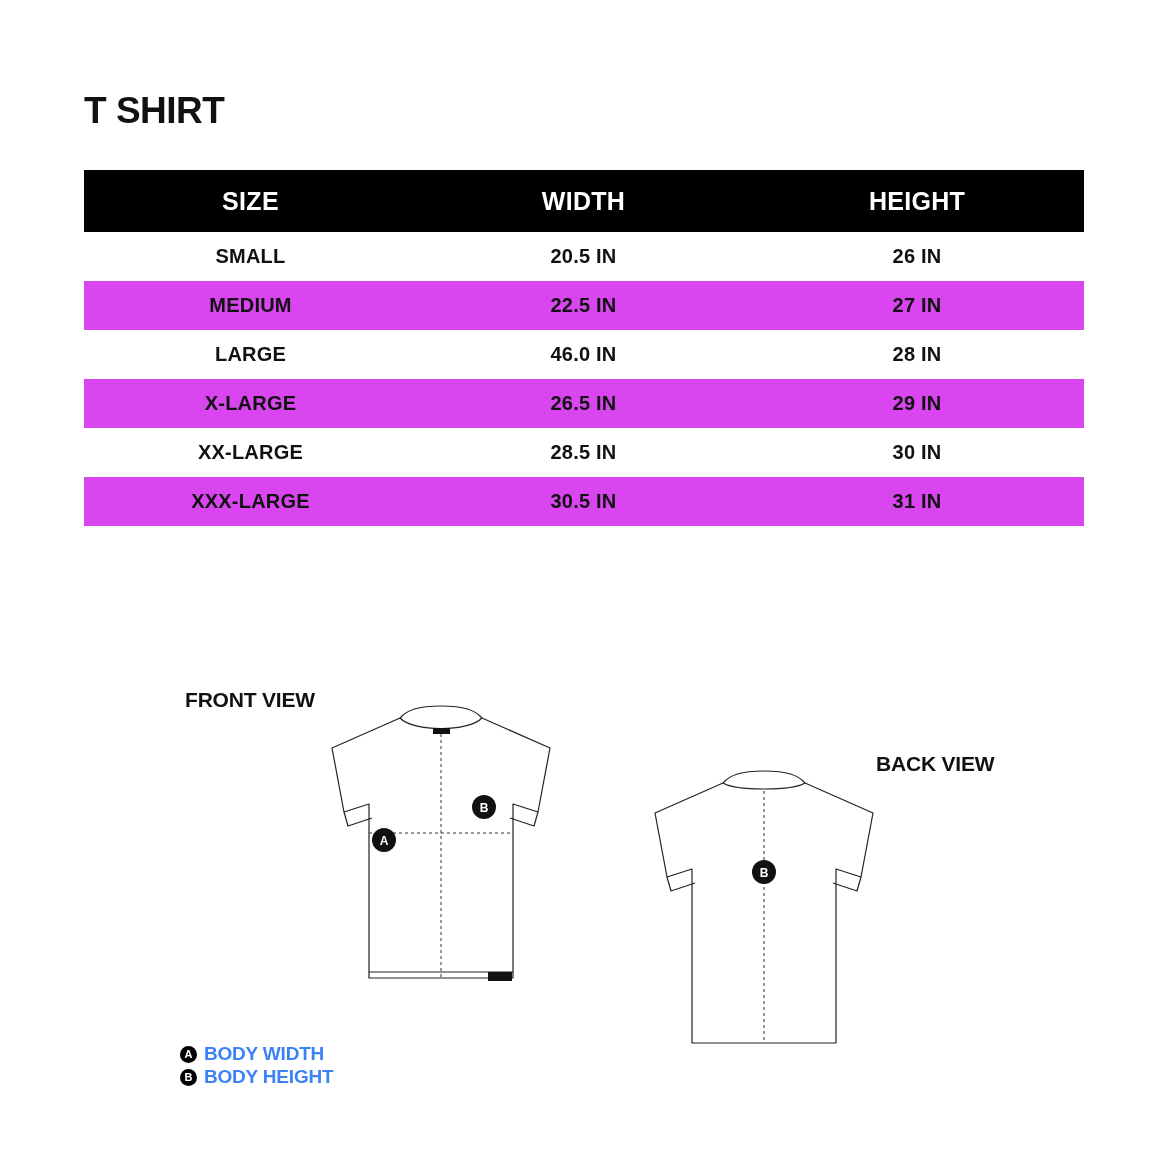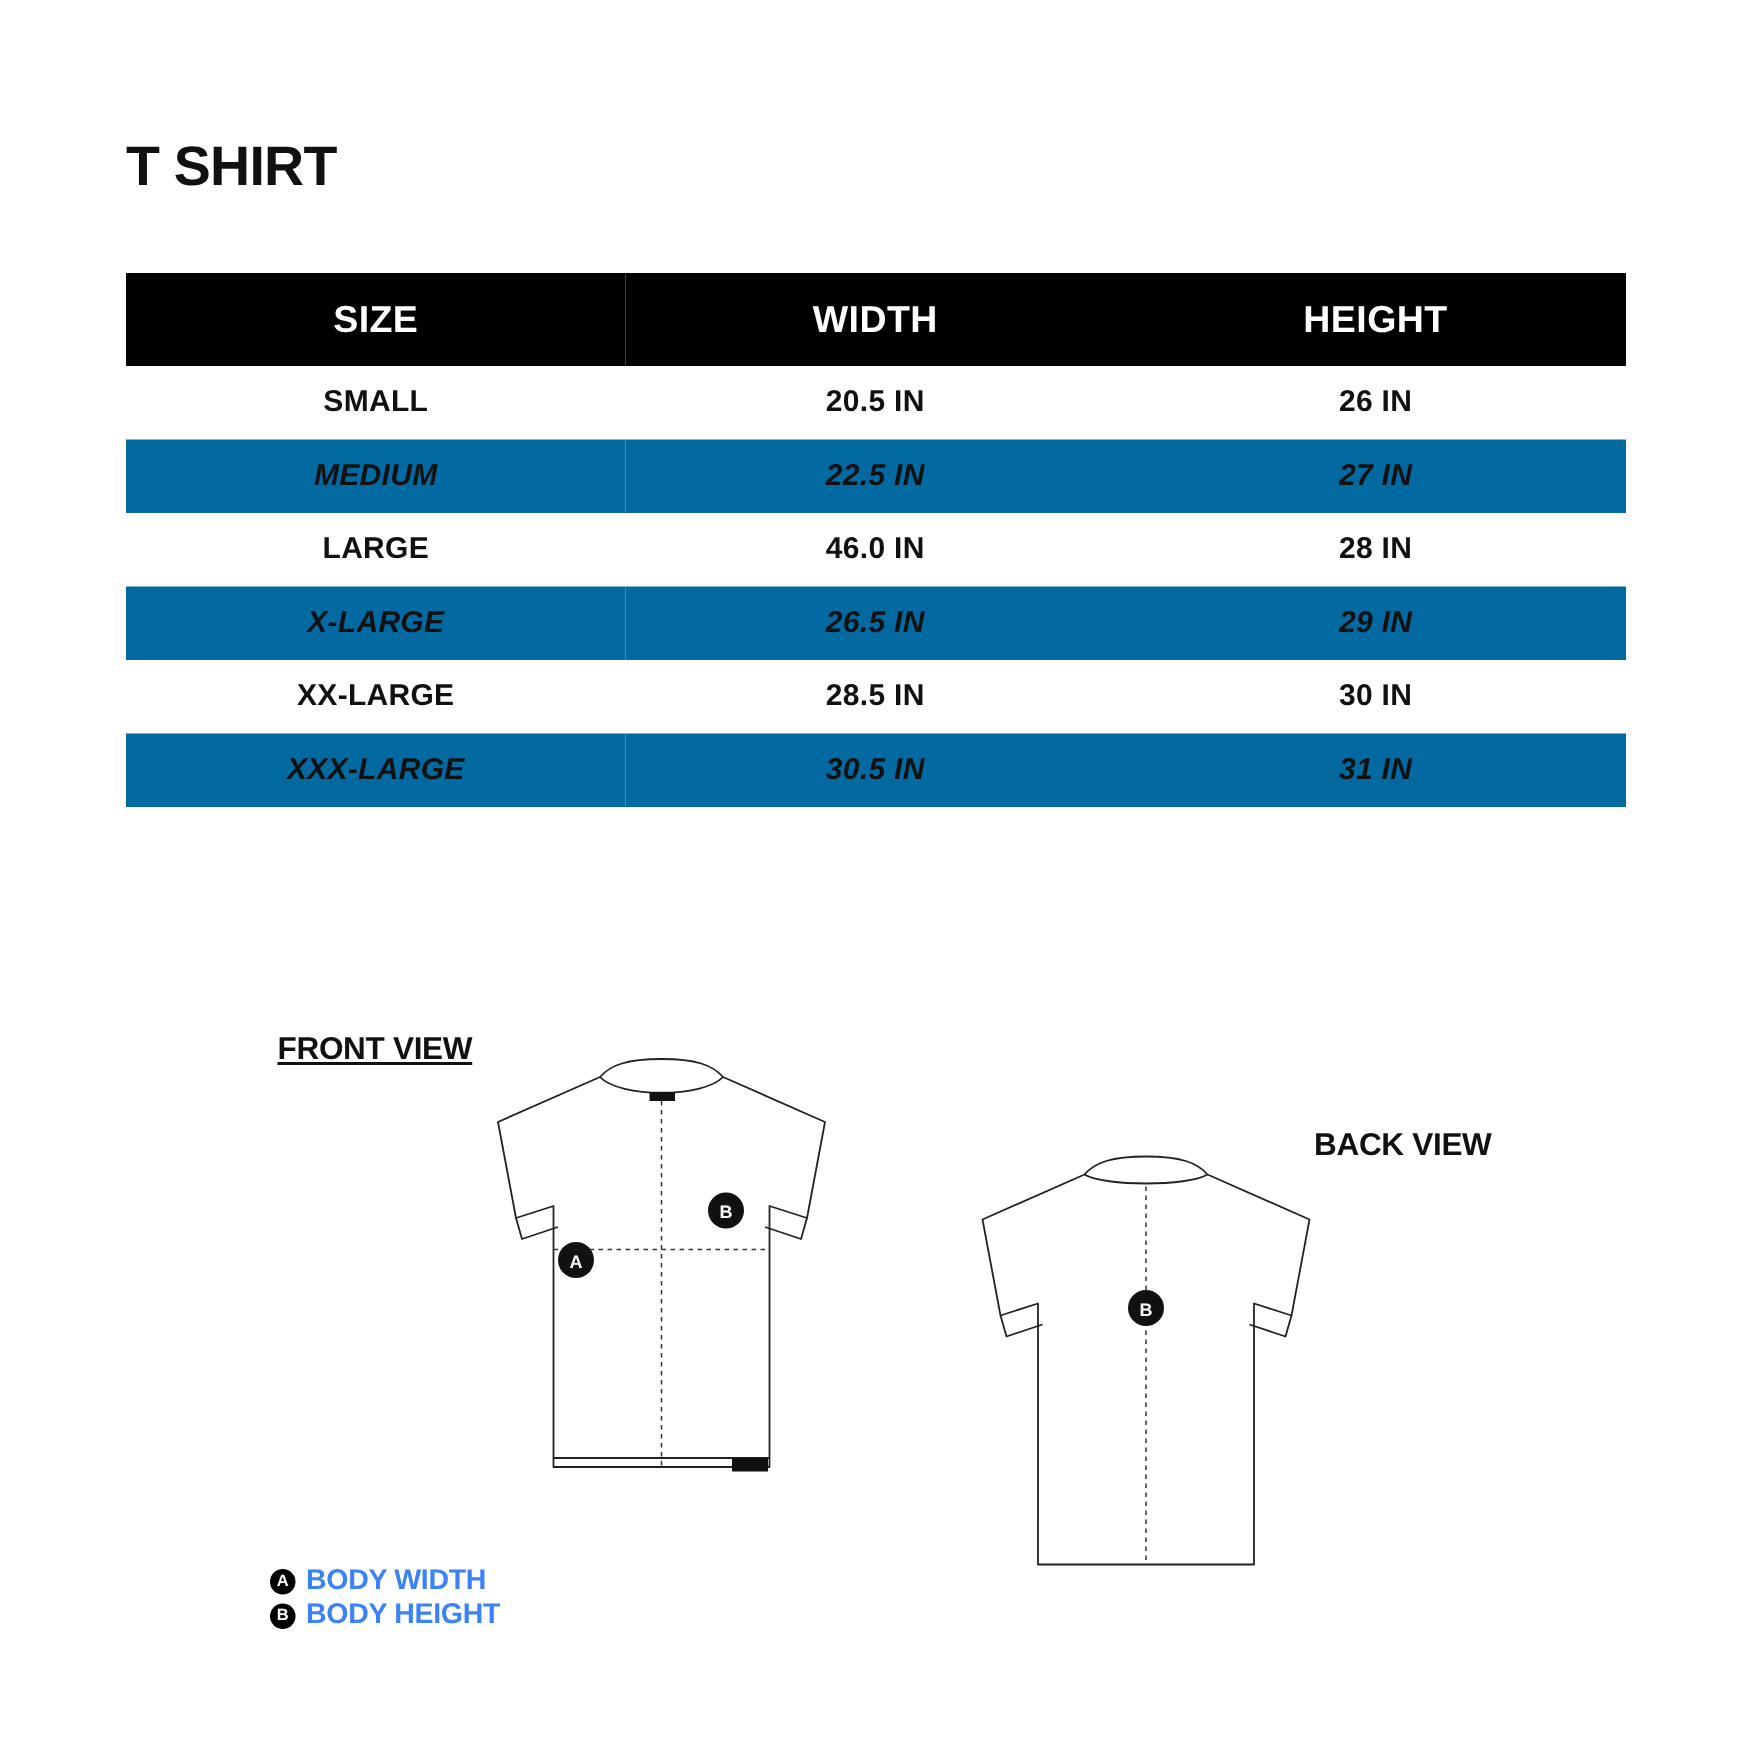--- a/index.html
+++ b/index.html
@@ -29,21 +29,21 @@
     font-size: 37px;
     font-weight: bold;
     letter-spacing: -0.5px;
     color: #111111;
   }
 
   
   .size-table {
     position: absolute;
     left: 84px;
-    top: 182px;
+    top: 170px;
     width: 1000px;
     border-collapse: collapse;
     table-layout: fixed;
   }
   .size-table th,
   .size-table td {
     text-align: center;
     font-size: 20px;
     font-weight: bold;
     padding: 0;
@@ -51,40 +51,39 @@
     vertical-align: middle;
   }
   .size-table thead th {
     background: #000000;
     color: #ffffff;
     font-size: 25px;
     letter-spacing: 0.3px;
     height: 62px;
   }
   .size-table tbody tr.alt td {
-    background: #0369a1;
-    font-style: italic;
+    background: #d946ef;
   }
   .size-table tbody td {
     color: #111111;
     letter-spacing: 0.2px;
   }
   .col-size  { width: 33.3%; }
   .col-width { width: 33.3%; }
   .col-height{ width: 33.4%; }
 
   
   .view-label {
     position: absolute;
     font-size: 21px;
     font-weight: bold;
     letter-spacing: -0.2px;
     color: #111111;
   }
-  .front-label { left: 185px; top: 688px; text-decoration: underline; }
+  .front-label { left: 185px; top: 688px; }
   .back-label  { left: 876px; top: 752px; text-align: right; }
 
   
   .shirt-front {
     position: absolute;
     left: 285px;
     top: 700px;
     width: 312px;
     height: 300px;
   }

